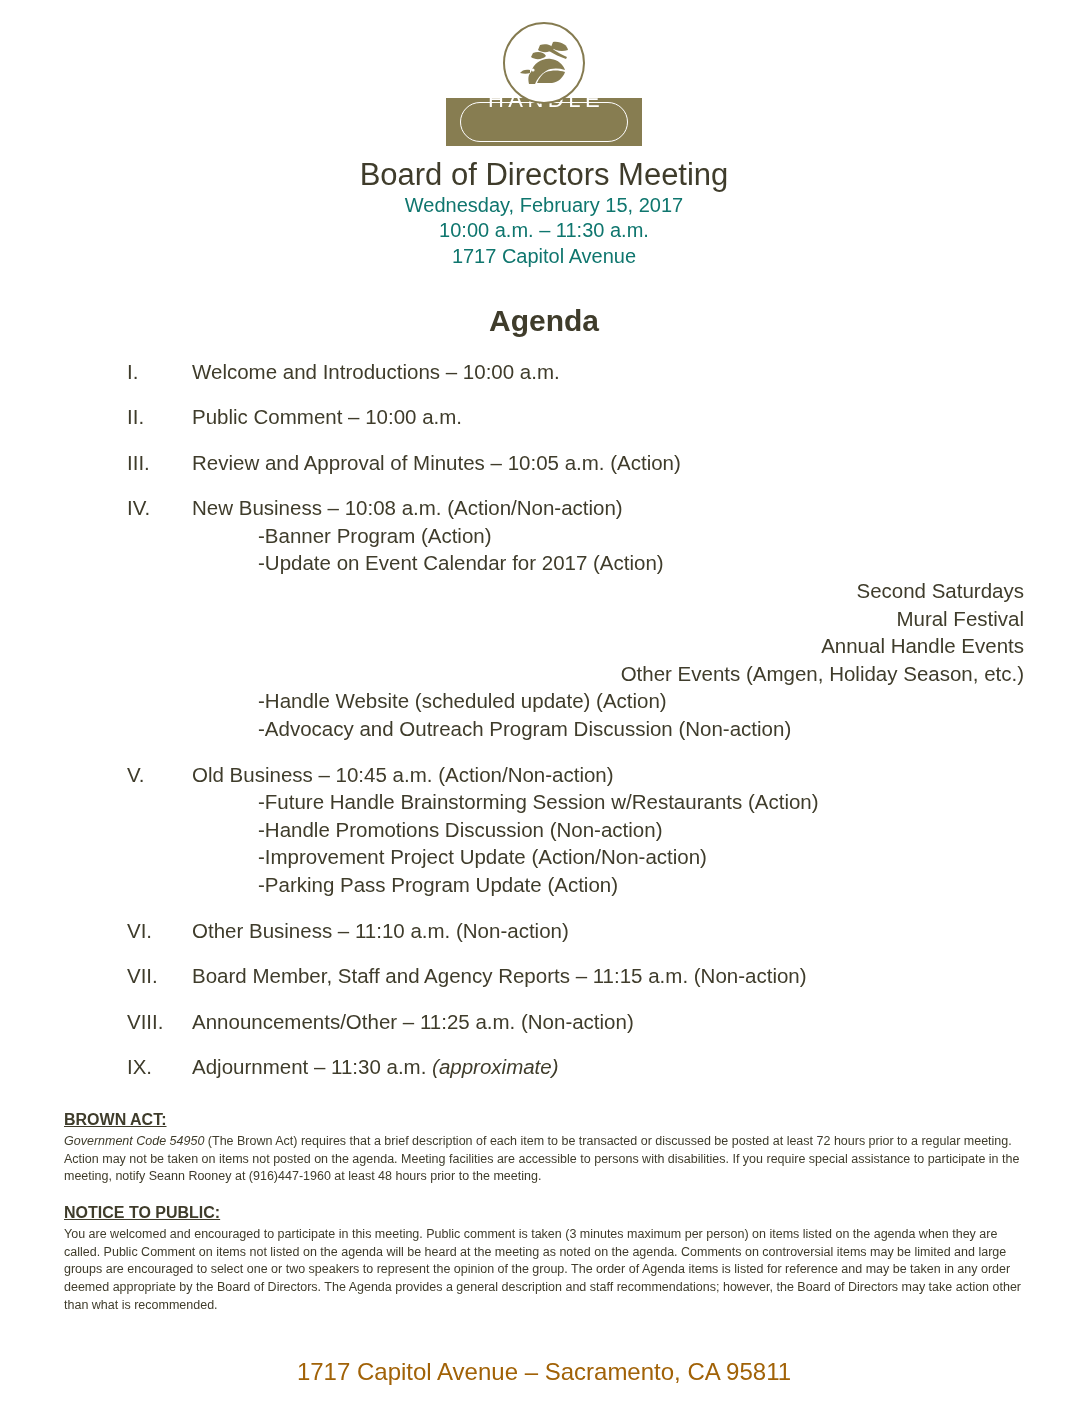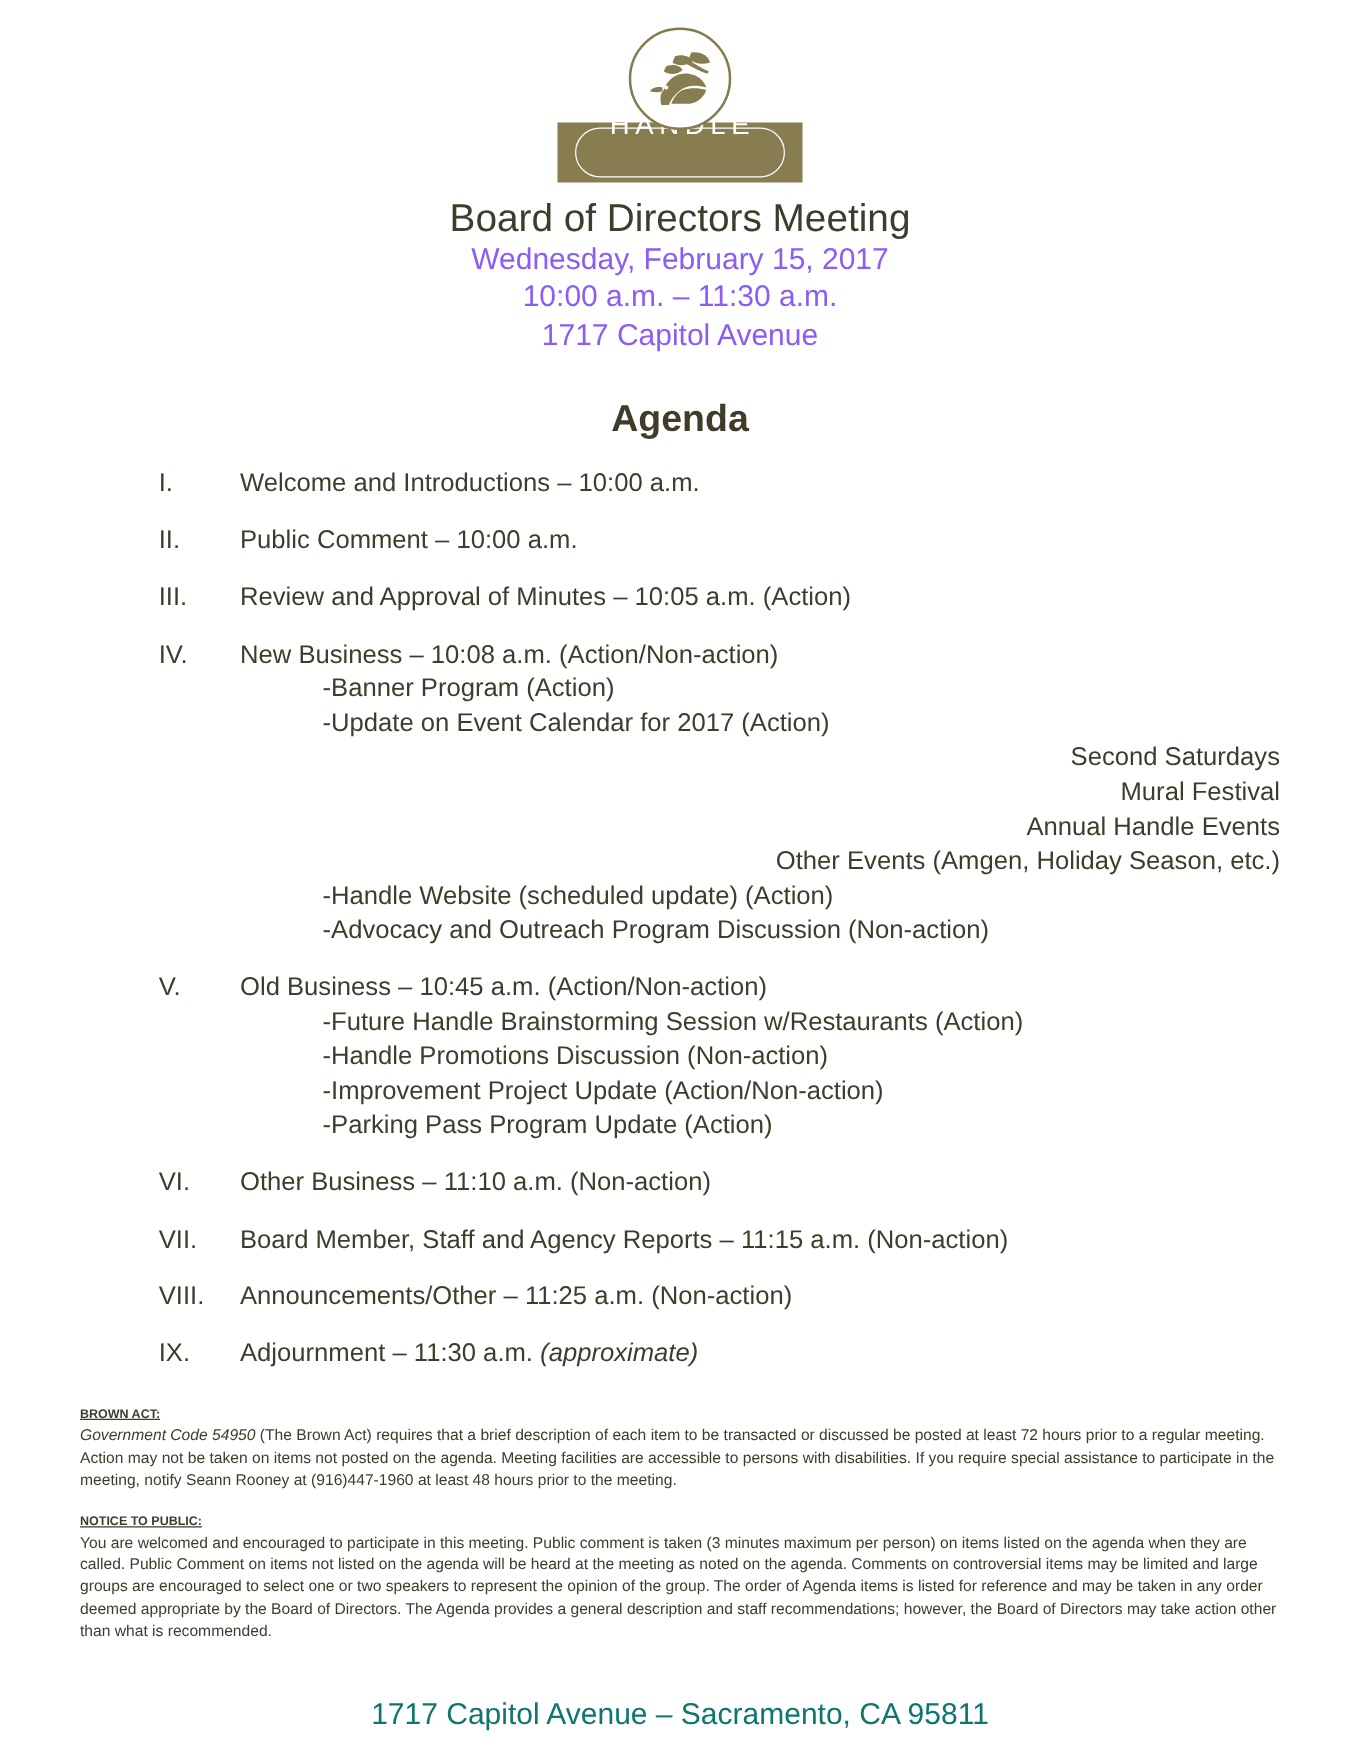--- a/index.html
+++ b/index.html
@@ -87,24 +87,24 @@
   .doc-title {
     text-align: center;
     font-size: 31px;
     line-height: 1.12;
     margin-top: 12px;
     font-weight: 400;
     color: #3f3c2b;
   }
   .doc-sub {
     text-align: center;
-    font-size: 24px;
+    font-size: 20px;
     line-height: 1.28;
     font-weight: 400;
-    color: #8b5cf6;
+    color: #0f766e;
   }
   .agenda-heading {
     text-align: center;
     font-size: 30px;
     font-weight: bold;
     margin-top: 34px;
     margin-bottom: 22px;
     color: #3f3c2b;
   }
 
@@ -132,41 +132,41 @@
     margin-top: 3px;
   }
   .lvl1 { padding-left: 131px; }
   .lvl2 { padding-left: 196px; text-align: right; }
   .ital { font-style: italic; }
 
   
   .notes { margin-top: 30px; }
   .note-block { margin-bottom: 17px; }
   .note-heading {
-    font-size: 10px;
+    font-size: 16px;
     font-weight: bold;
     text-decoration: underline;
     margin-bottom: 2px;
     line-height: 1.3;
   }
   .note-body {
     font-size: 12.5px;
     line-height: 1.42;
     text-align: left;
   }
   .note-body .ital { font-style: italic; }
 
   
   .footer {
     position: absolute;
     left: 0; right: 0;
     bottom: 22px;
     text-align: center;
     font-size: 24px;
-    color: #0f766e;
+    color: #a16207;
   }
 </style>
 </head>
 <body>
 
 <div class="page">
 
   <div class="logo-block">
     <div class="logo-mark">
       <svg width="62" height="62" viewBox="0 0 62 62" aria-hidden="true">

